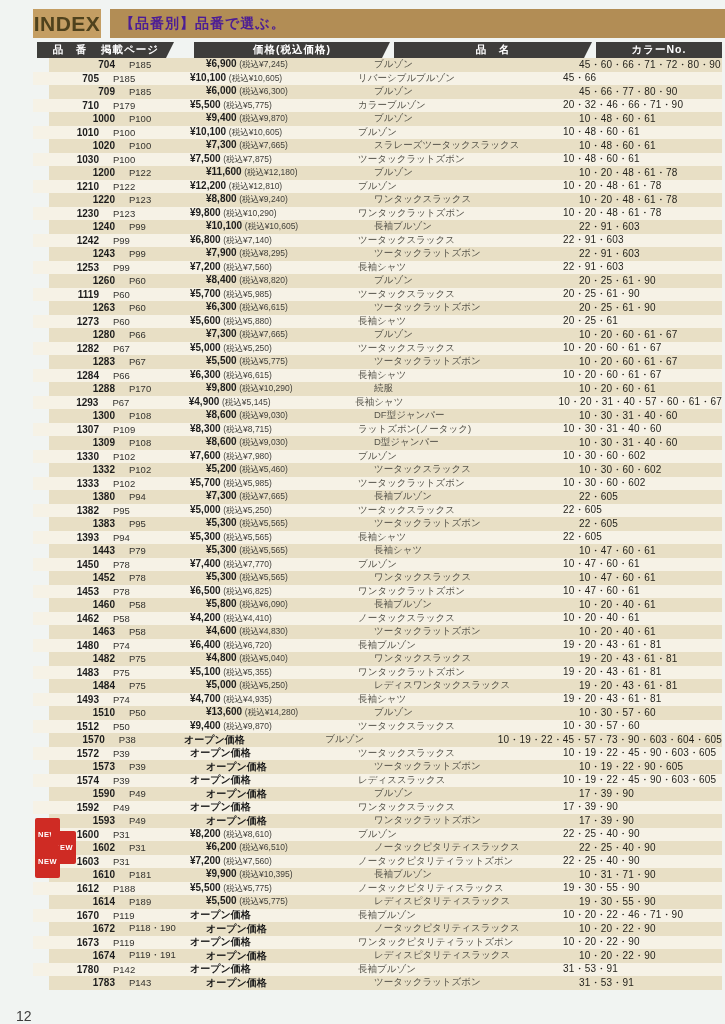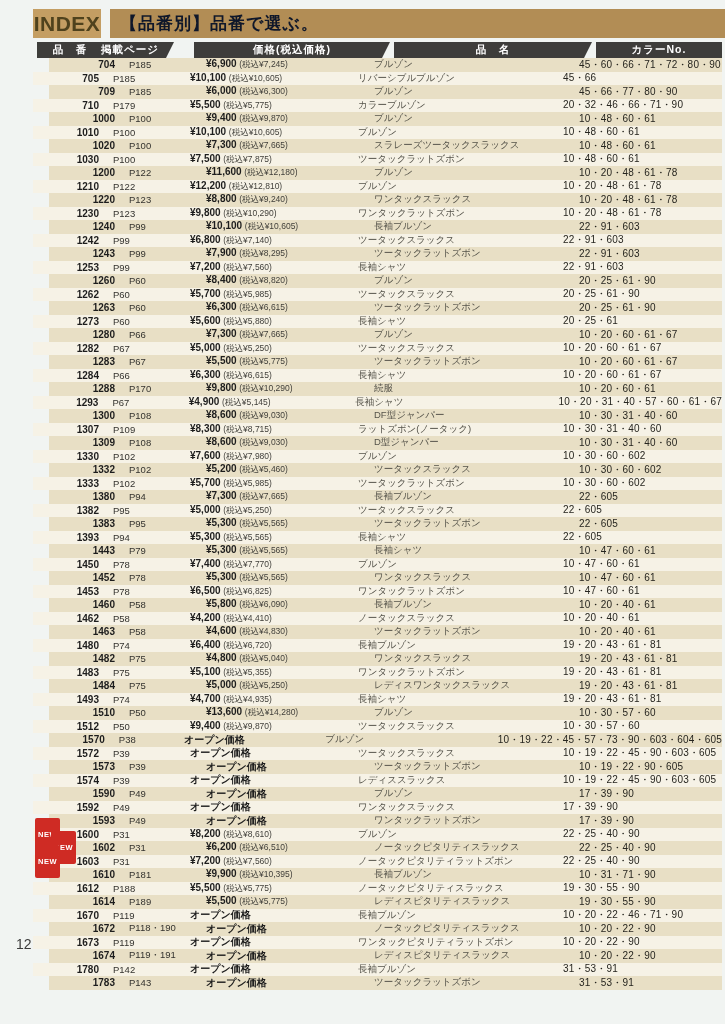--- a/index.html
+++ b/index.html
@@ -11,22 +11,22 @@
   }
   
   .banner { position:absolute; top:9px; left:33px; right:0; height:29px; display:flex; }
   .banner-index {
     width:68px; background:#c49e63; color:#4f421d;
     font-weight:bold; font-size:21px; letter-spacing:.5px;
     display:flex; align-items:center; justify-content:center;
   }
   .banner-gap { width:9px; background:#f1f4f2; }
   .banner-title {
-    flex:1; background:#b28d55; color:#0f172a;
-    font-weight:bold; font-size:17px; letter-spacing:1px;
+    flex:1; background:#b28d55; color:#4c1d95;
+    font-weight:bold; font-size:14px; letter-spacing:1px;
     display:flex; align-items:center; padding-left:10px;
   }
   
   .thead { position:absolute; top:42px; left:33px; width:689px; height:16px; }
   .th {
     position:absolute; top:0; height:16px; background:#3e3d3b; color:#fff;
     font-size:10.5px; font-weight:bold; letter-spacing:1px;
     display:flex; align-items:center; justify-content:center;
     clip-path:polygon(0 0, 100% 0, calc(100% - 8px) 100%, 0 100%);
   }
@@ -45,21 +45,21 @@
     line-height:9px; padding:12px 3px; border-radius:2px; letter-spacing:.5px;
   }
   .c-code { width:34px; text-align:right; font-weight:bold; font-size:10px; color:#1d1d1d; }
   .c-page { width:74px; margin-left:14px; font-size:9.5px; color:#33322e; }
   .c-price{ width:168px; margin-left:3px; font-size:9.5px; color:#33322e; white-space:nowrap; }
   .c-price-main { font-weight:bold; color:#1d1d1d; font-size:10px; }
   .c-price-tax  { font-size:8.5px; color:#403f3a; }
   .c-name { width:205px; font-size:9.5px; color:#55534a; white-space:nowrap; overflow:hidden; }
   .c-colors { flex:1; font-size:10px; color:#26251f; letter-spacing:.2px; white-space:nowrap; }
   
-  .pageno { position:absolute; left:16px; top:936px; font-size:14px; color:#3c3c3c; }
+  .pageno { position:absolute; left:16px; top:1008px; font-size:14px; color:#3c3c3c; }
 </style>
 </head>
 <body>
 
 <div class="page">
 
   <div class="banner">
     <div class="banner-index">INDEX</div>
     <div class="banner-gap"></div>
     <div class="banner-title">【品番別】品番で選ぶ。</div>
@@ -222,21 +222,21 @@
     <span class="c-new"></span>
     <span class="c-code">1260</span>
     <span class="c-page">P60</span>
     <span class="c-price"><span class="c-price-main">¥8,400</span> <span class="c-price-tax">(税込¥8,820)</span></span>
     <span class="c-name">ブルゾン</span>
     <span class="c-colors">20・25・61・90</span>
   </div>
 
   <div class="row">
     <span class="c-new"></span>
-    <span class="c-code">1262</span>
+    <span class="c-code">1119</span>
     <span class="c-page">P60</span>
     <span class="c-price"><span class="c-price-main">¥5,700</span> <span class="c-price-tax">(税込¥5,985)</span></span>
     <span class="c-name">ツータックスラックス</span>
     <span class="c-colors">20・25・61・90</span>
   </div>
 
   <div class="row odd">
     <span class="c-new"></span>
     <span class="c-code">1263</span>
     <span class="c-page">P60</span>

